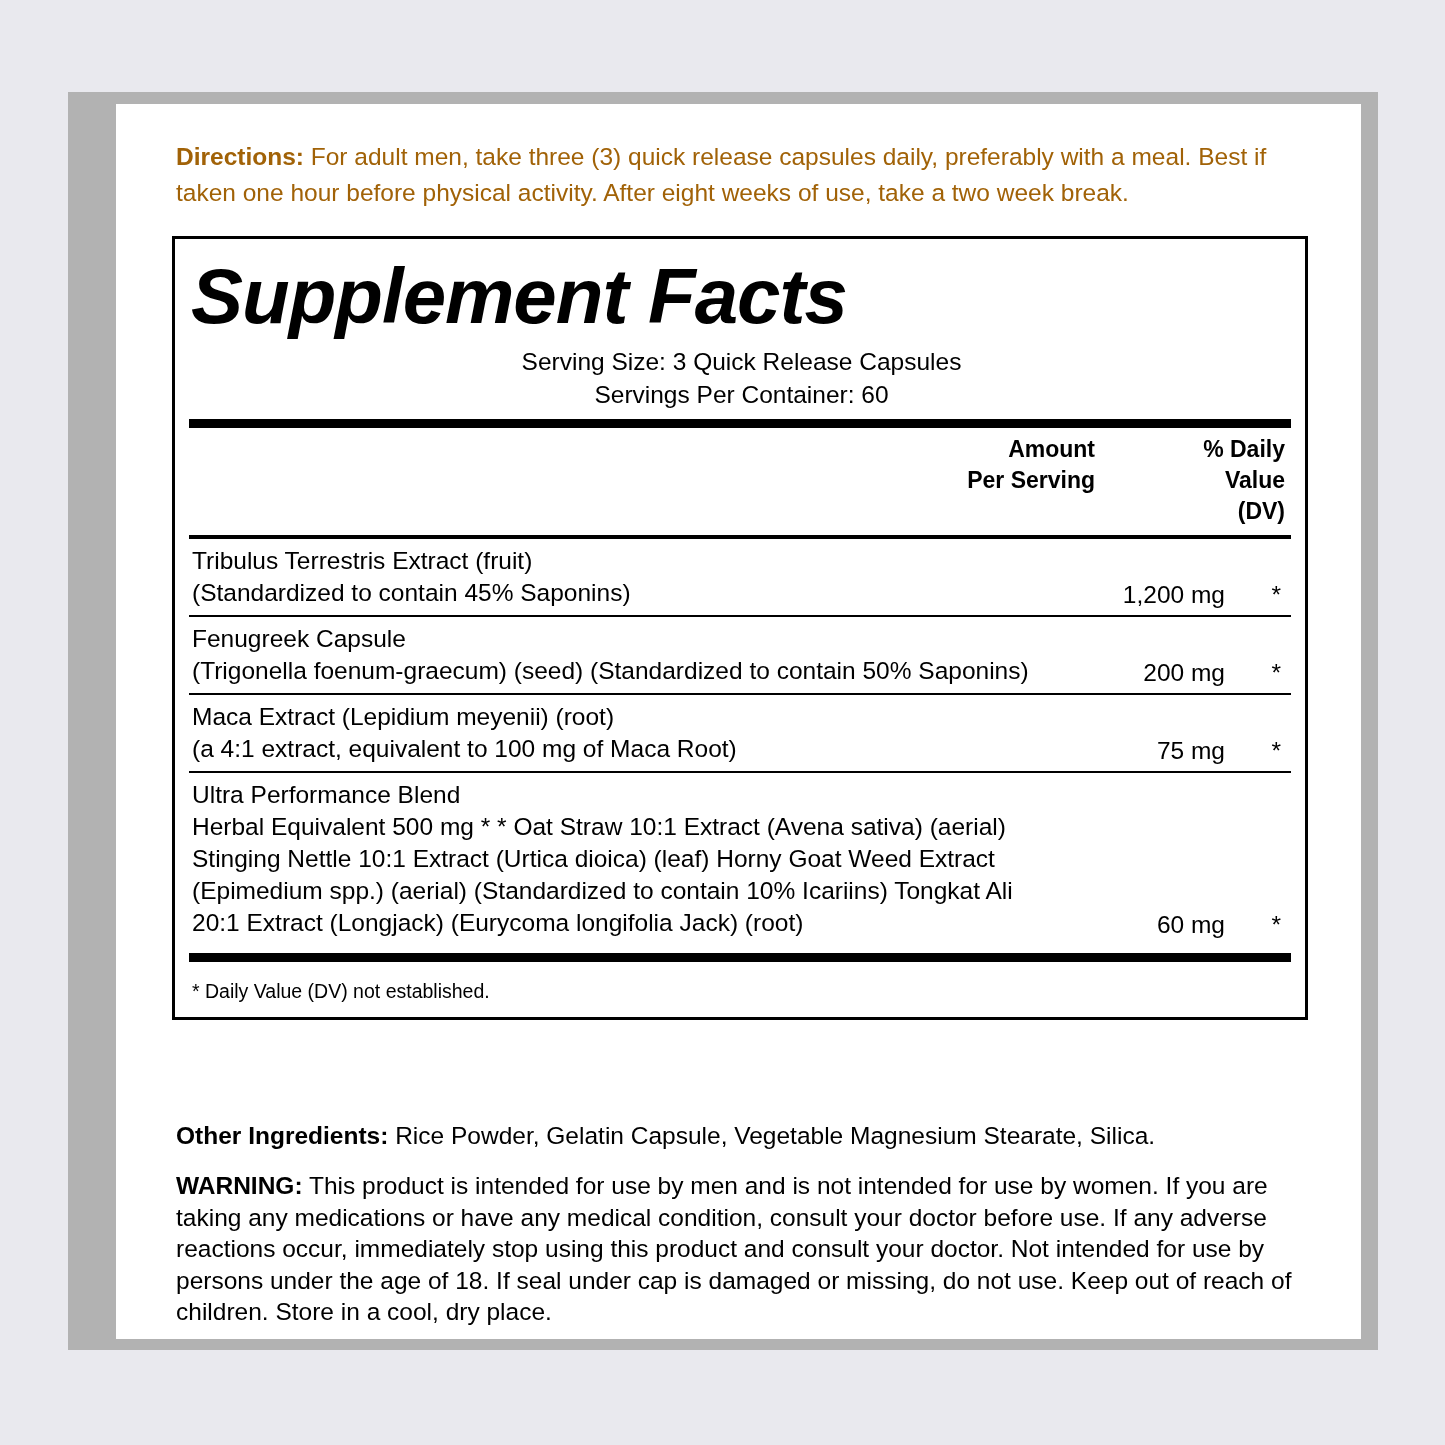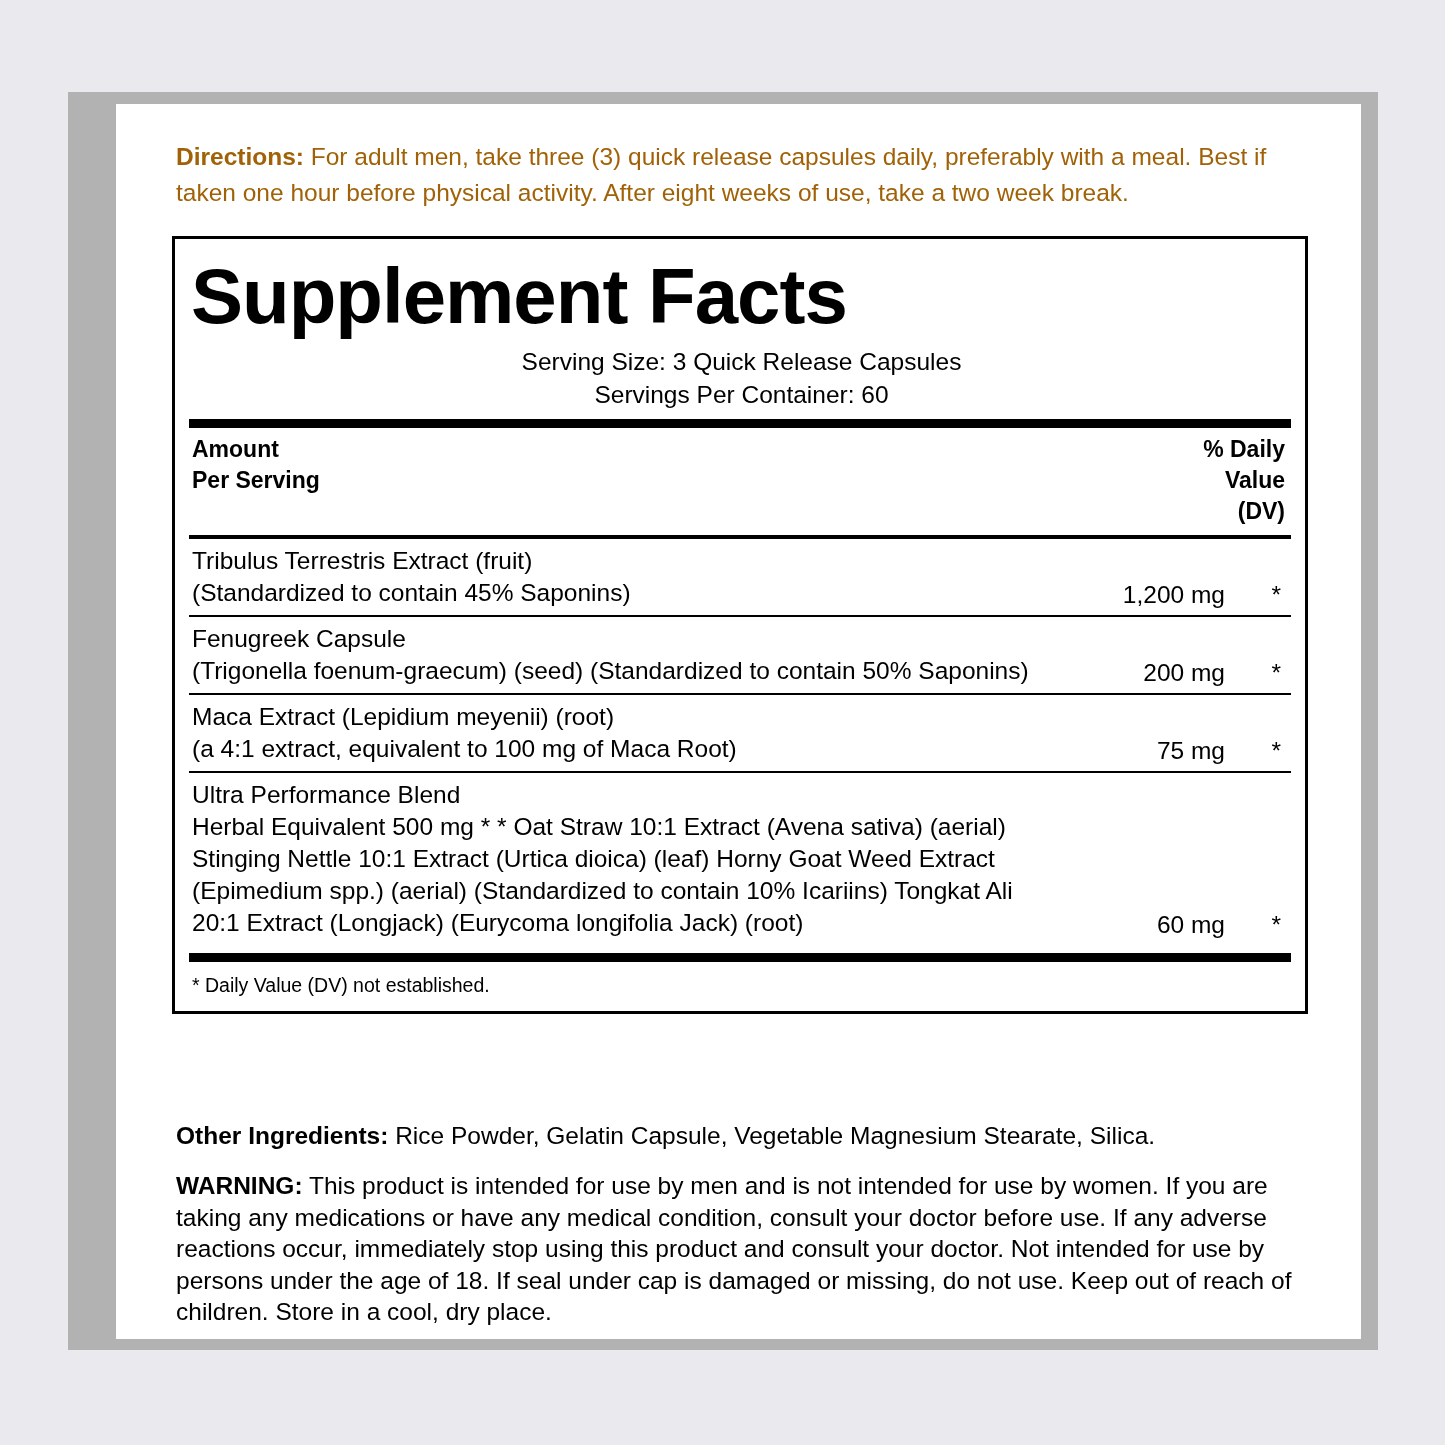--- a/index.html
+++ b/index.html
@@ -64,20 +64,21 @@
     background: #fff;
     padding: 0 14px 10px 14px;
   }
   .sf-title {
     font-size: 78px;
     font-weight: bold;
     letter-spacing: -1px;
     line-height: 86px;
     margin: 14px 0 6px 2px;
     font-family: "Liberation Sans", sans-serif;
+    font-style: italic;
   }
   .sf-serving {
     font-size: 24.5px;
     line-height: 33px;
     margin-left: 3px;
     text-align: center;
   }
   .rule-thick {
     border-bottom: 9px solid #000;
     margin: 8px 0 0 0;
@@ -93,21 +94,22 @@
   .hdr-row {
     display: flex;
     align-items: flex-start;
     padding: 6px 0 8px 0;
   }
   .hdr-left {
     flex: 1 1 auto;
     font-size: 23px;
     font-weight: bold;
     line-height: 31px;
-    margin-left: 3px;
+    margin-left: 18px;
+    text-align: right;
   }
   .hdr-right {
     flex: 0 0 190px;
     font-size: 23px;
     font-weight: bold;
     line-height: 31px;
     text-align: right;
     padding-right: 6px;
   }
   .ing-row {
@@ -131,21 +133,21 @@
   }
   .ing-dv {
     flex: 0 0 56px;
     font-size: 24.5px;
     text-align: right;
     padding-right: 10px;
   }
   .footnote {
     font-size: 19.5px;
     line-height: 28px;
-    padding: 9px 0 2px 3px;
+    padding: 15px 0 2px 3px;
   }
   .other-ing {
     position: absolute;
     left: 60px;
     width: 1130px;
     font-size: 24.5px;
     line-height: 34px;
   }
   .warning {
     position: absolute;

